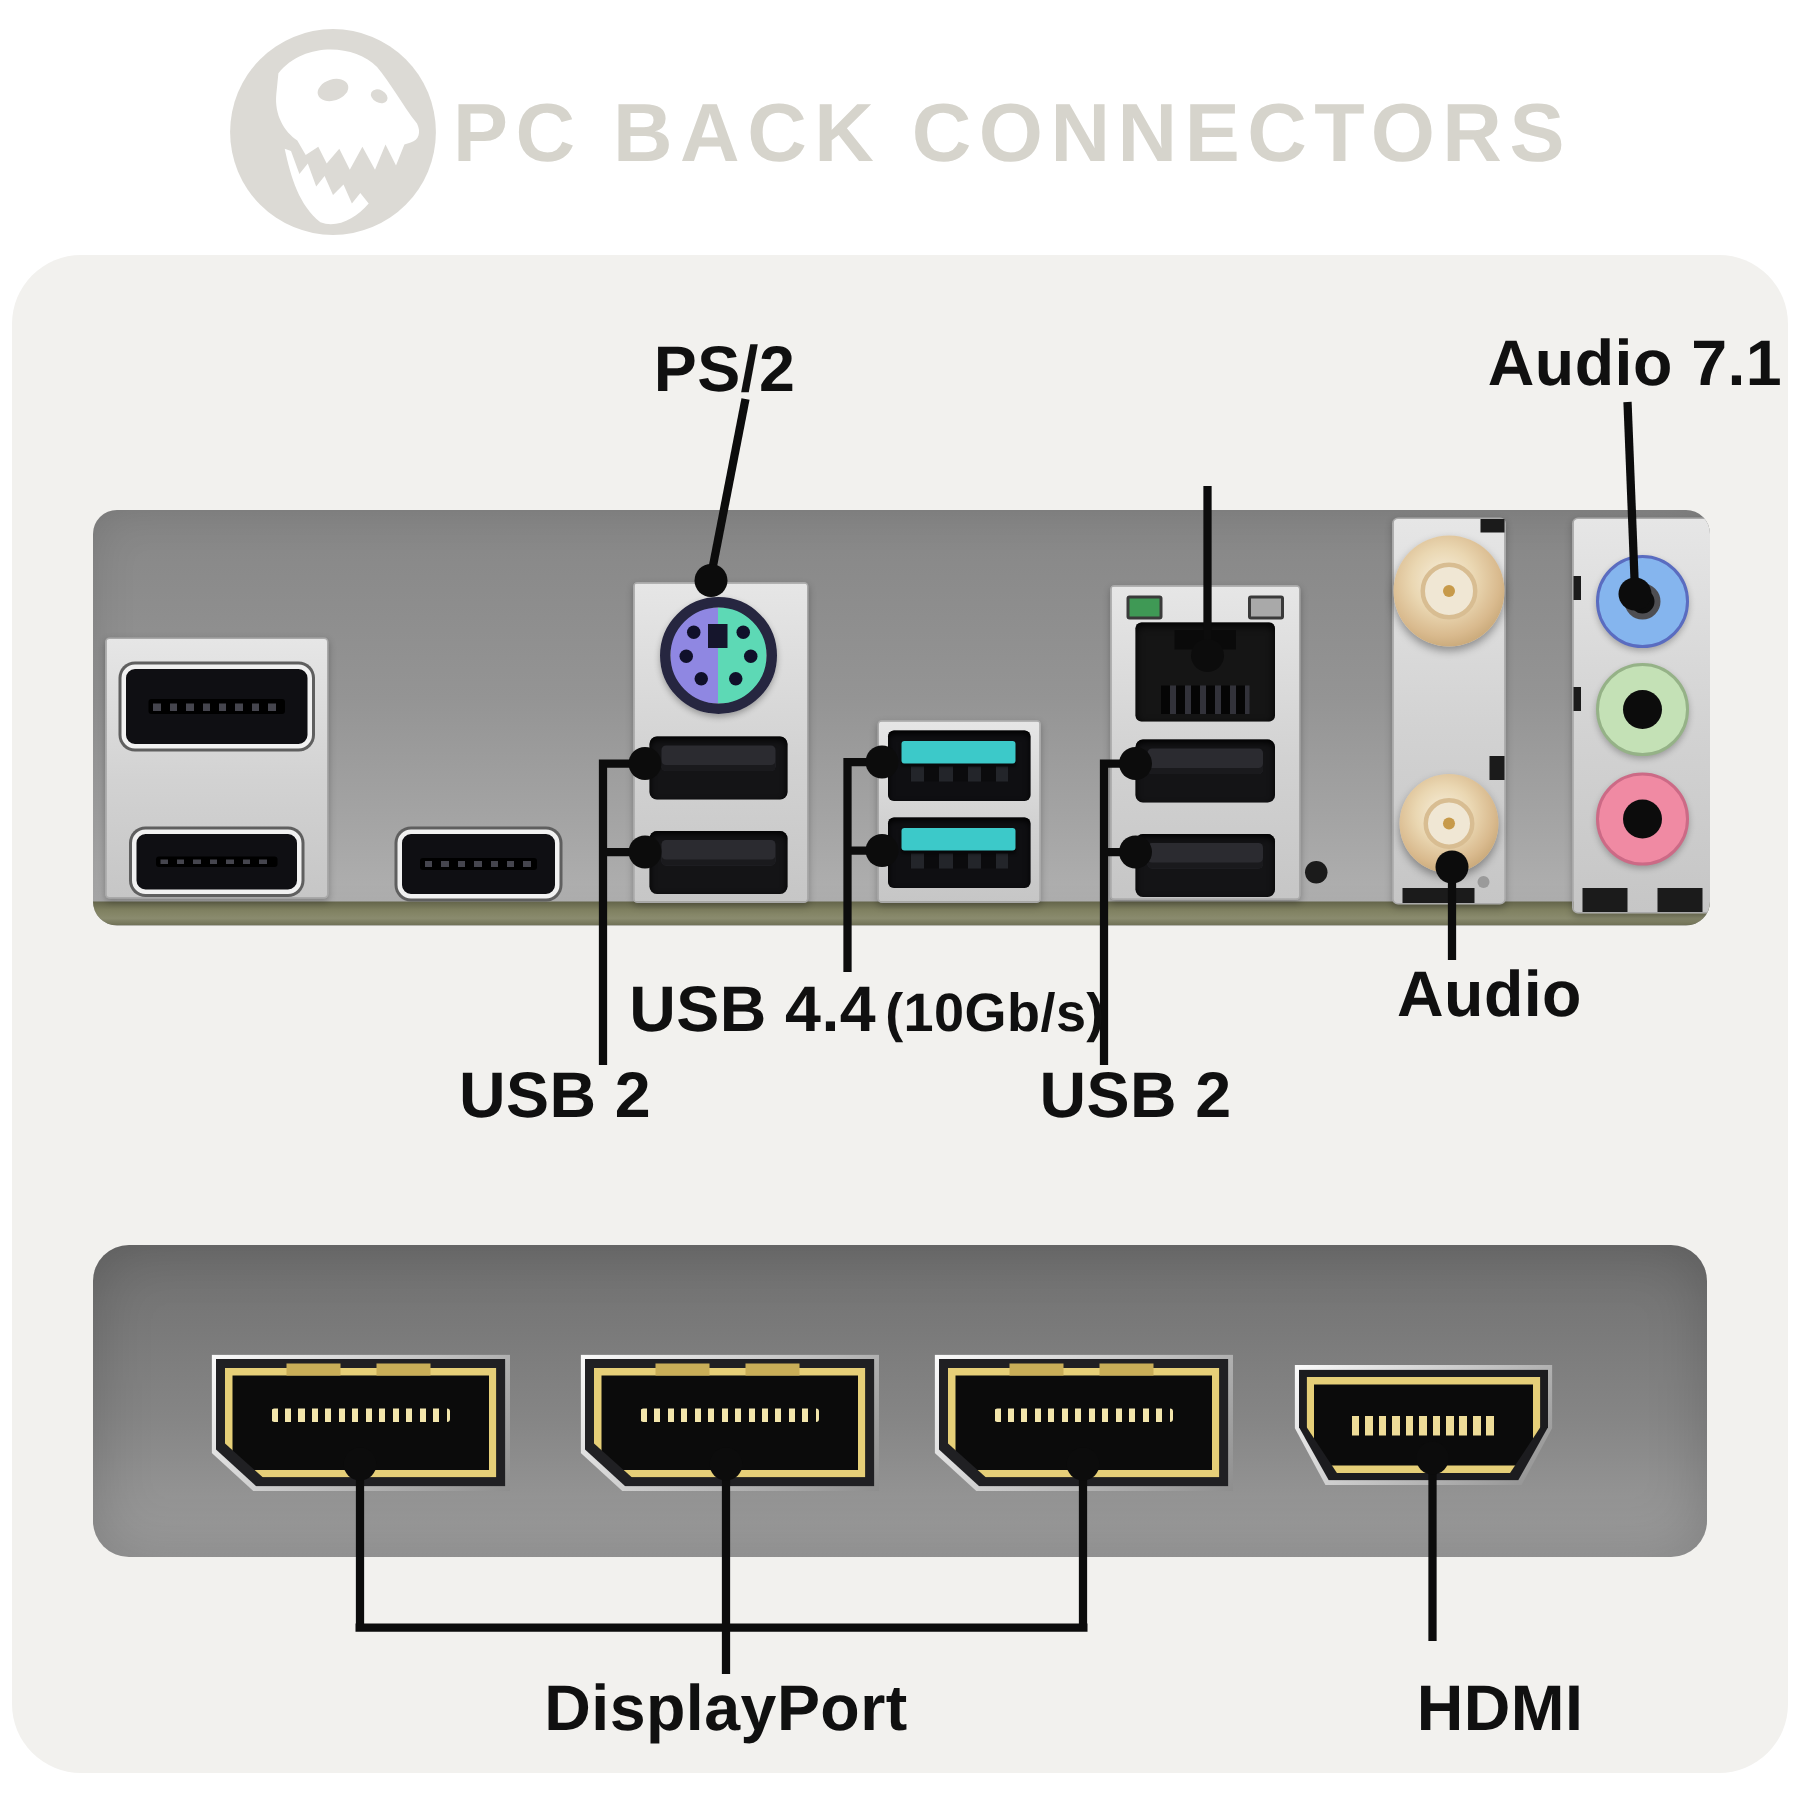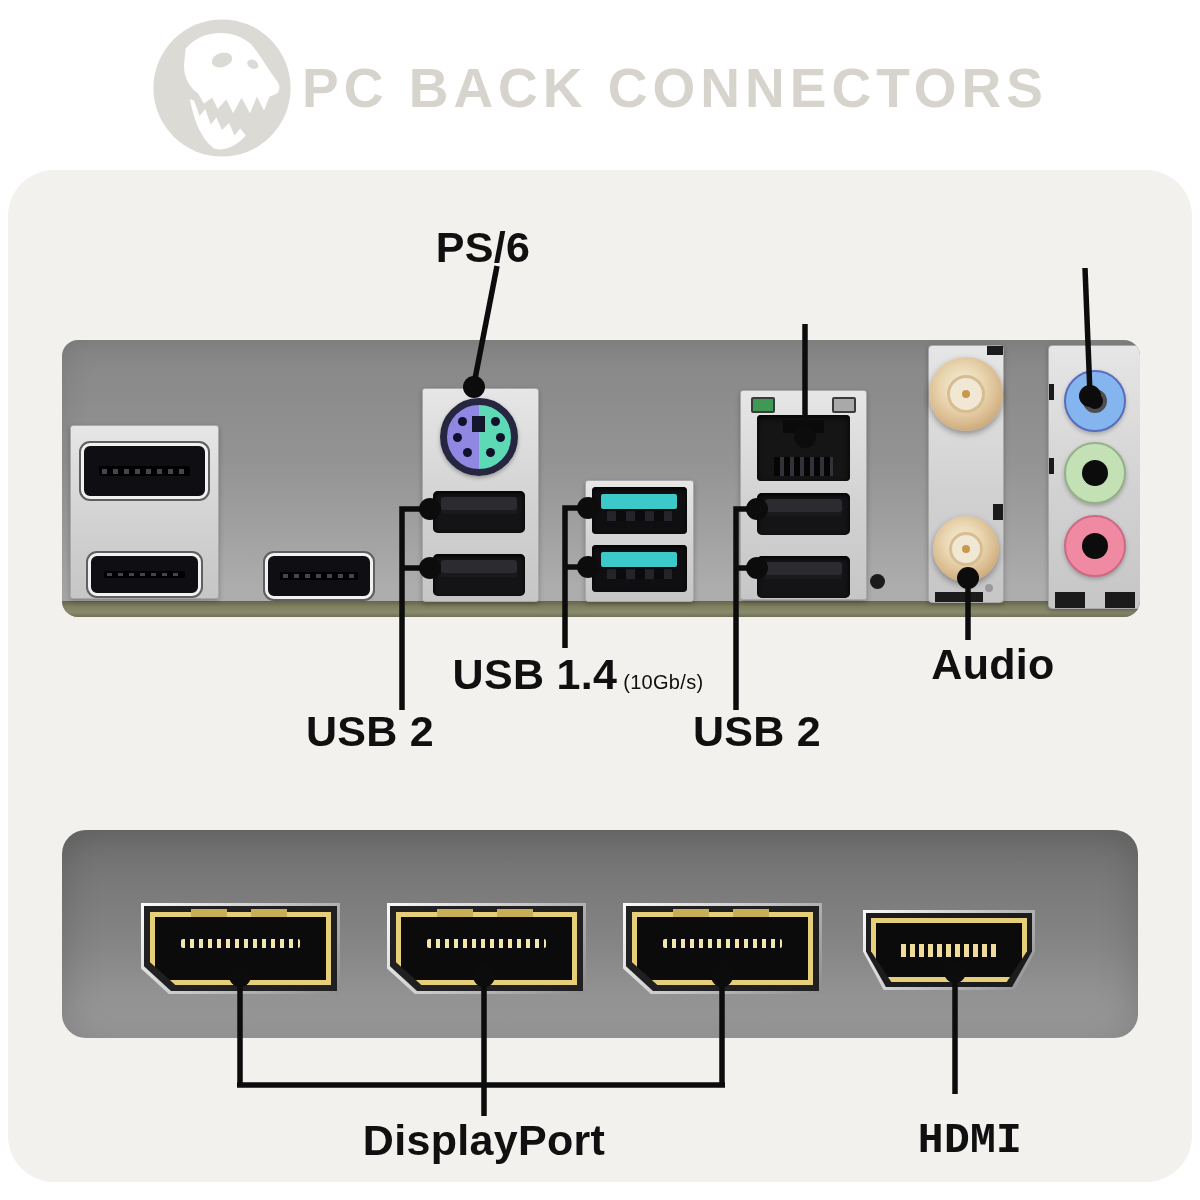--- a/index.html
+++ b/index.html
@@ -103,21 +103,21 @@
       background:#1c1c1f;}
   .hdmi-gpu .b2{position:absolute;inset:8px;clip-path:polygon(0 0,100% 0,100% 52%,87% 100%,13% 100%,0 52%);
       border:5px solid var(--port-gold);background:#0b0b0b;}
   .hdmi-gpu .pins{position:absolute;left:22%;width:56%;top:42%;height:13px;
       background:repeating-linear-gradient(90deg,#eedc98 0 5px,transparent 5px 9px);}
 
   
   .callouts{position:absolute;left:0;top:0;z-index:2;pointer-events:none;}
   .lbl{position:absolute;transform:translate(-50%,-50%);font-size:43px;font-weight:600;
        color:#101010;white-space:nowrap;letter-spacing:.3px;z-index:3;}
-  .lbl .small{font-size:20px;font-weight:400;margin-left:6px;}
+  .lbl .small{font-size:36px;font-weight:700;margin-left:6px;}
 </style>
 </head>
 <body>
 
 <div id="canvas">
 
   <div class="header">
     <div class="logo">
       <svg viewBox="0 0 100 100" width="140" height="140">
         <circle cx="50" cy="50" r="49" fill="#dcdad5"></circle>
@@ -249,23 +249,24 @@
       <circle cx="757" cy="509" r="11"></circle>
         <circle cx="757" cy="568" r="11"></circle>
       <circle cx="968" cy="578" r="11"></circle>
       <circle cx="240" cy="976" r="11"></circle>
         <circle cx="484" cy="976" r="11"></circle>
         <circle cx="722" cy="976" r="11"></circle>
       <circle cx="955" cy="972" r="11"></circle>
     </g>
   </svg>
 
-  <div class="lbl" style="left:483px;top:247px;">PS/6</div>
+  <div class="lbl" style="left:483px;top:247px;">PS/2</div>
+  <div class="lbl" style="left:1090px;top:243px;">Audio 7.1</div>
   <div class="lbl" style="left:370px;top:731px;">USB 2</div>
   <div class="lbl" style="left:578px;top:674px;">
-    <span>USB 1.4</span><span class="small">(10Gb/s)</span>
+    <span>USB 4.4</span><span class="small">(10Gb/s)</span>
   </div>
   <div class="lbl" style="left:757px;top:731px;">USB 2</div>
   <div class="lbl" style="left:993px;top:664px;">Audio</div>
   <div class="lbl" style="left:484px;top:1140px;text-align:center;">DisplayPort</div>
-  <div class="lbl" style="left:970px;top:1140px;font-family:Liberation Mono, monospace;">HDMI</div>
+  <div class="lbl" style="left:1000px;top:1140px;">HDMI</div>
 
 </div>
 
 </body></html>

